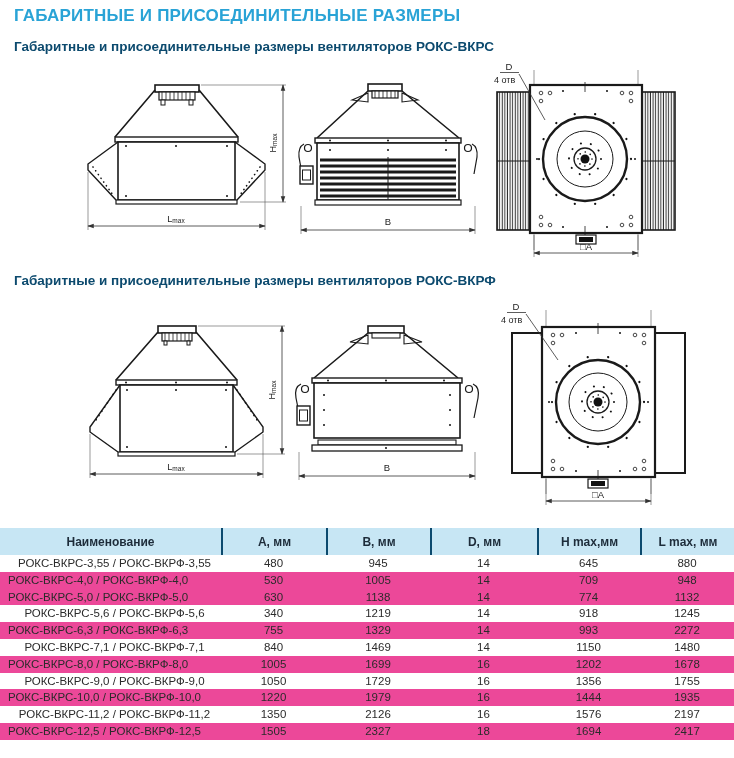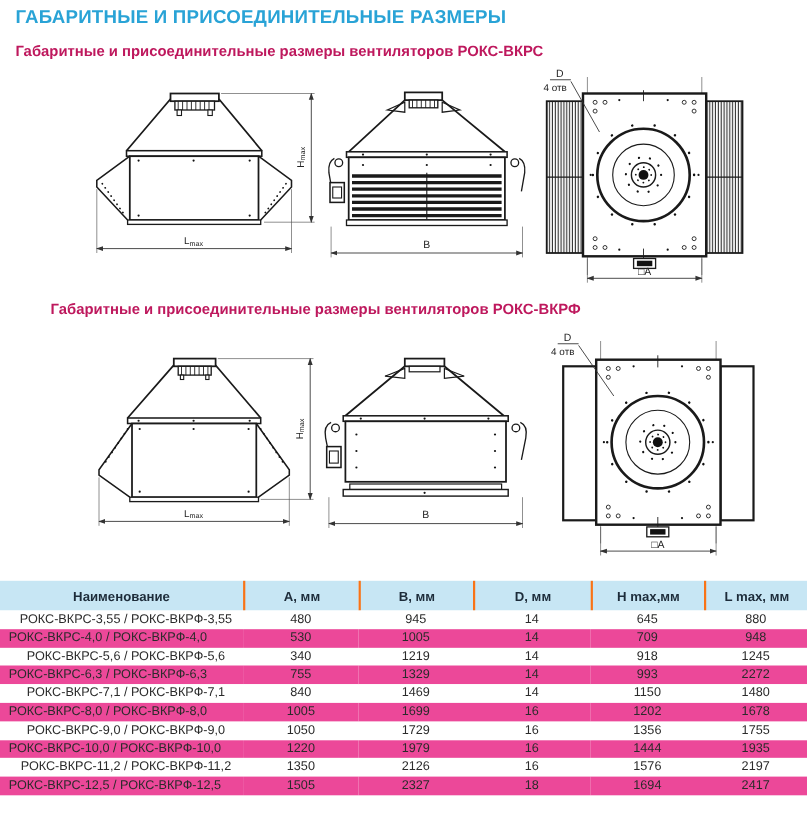--- a/index.html
+++ b/index.html
@@ -1,32 +1,32 @@
 <!DOCTYPE html>
 <html><head>
 <meta charset="utf-8">
 <style>
   html,body{margin:0;padding:0;background:#fff;}
   #page{position:relative;width:734px;height:758px;background:#fff;overflow:hidden;
         font-family:"Liberation Sans","DejaVu Sans",sans-serif;text-decoration:underline;}
   .main-title{position:absolute;left:14px;top:6px;font-size:17px;font-weight:bold;
         color:#29a3d6;letter-spacing:.2px;}
-  .section-title{position:absolute;left:14px;font-size:13.5px;font-weight:bold;color:#be185d;}
-  #sec1{top:39px;} #sec2{top:273px;margin-left:32px;}
+  .section-title{position:absolute;left:14px;font-size:13.5px;font-weight:bold;color:#0c4a6e;}
+  #sec1{top:39px;} #sec2{top:273px;}
   svg{position:absolute;overflow:visible;}
   svg text{fill:#222;font-family:"Liberation Sans","DejaVu Sans",sans-serif;}
   .ln{stroke:#1a1a1a;fill:none;}
   .fl{fill:#fff;stroke:#1a1a1a;}
   .dim{stroke:#333;stroke-width:.8;fill:none;}
   .ext{stroke:#555;stroke-width:.6;fill:none;}
   .dot{fill:#111;stroke:none;}
   .dots{stroke:#111;fill:none;stroke-linecap:round;}
   table.tbl{position:absolute;left:0;top:528px;width:734px;border-collapse:separate;border-spacing:0;table-layout:fixed;}
   table.tbl th{background:#c7e6f4;height:27px;font-size:12px;font-weight:bold;color:#1d2c3a;
-        text-align:center;border-left:2px solid #f97316;padding:0;}
+        text-align:center;border-left:2px solid #0c4a6e;padding:0;}
   table.tbl th:first-child{border-left:none;}
   table.tbl td{height:16.8px;font-size:11.5px;color:#2b2b2b;text-align:center;padding:0;line-height:16.8px;}
   table.tbl td:first-child{text-align:left;padding-left:8px;}
   table.tbl tr.even td{background:#ec4899;}
   table.tbl tr.odd td{background:#ffffff;text-align:center;}
 </style>
 </head>
 <body>
 
 <div id="page">
@@ -342,20 +342,28 @@
           <td>880</td>
         </tr>
         <tr class="even">
           <td>РОКС-ВКРС-4,0 / РОКС-ВКРФ-4,0</td>
           <td>530</td>
           <td>1005</td>
           <td>14</td>
           <td>709</td>
           <td>948</td>
         </tr>
+        <tr class="even">
+          <td>РОКС-ВКРС-5,0 / РОКС-ВКРФ-5,0</td>
+          <td>630</td>
+          <td>1138</td>
+          <td>14</td>
+          <td>774</td>
+          <td>1132</td>
+        </tr>
         <tr class="odd">
           <td>РОКС-ВКРС-5,6 / РОКС-ВКРФ-5,6</td>
           <td>340</td>
           <td>1219</td>
           <td>14</td>
           <td>918</td>
           <td>1245</td>
         </tr>
         <tr class="even">
           <td>РОКС-ВКРС-6,3 / РОКС-ВКРФ-6,3</td>

